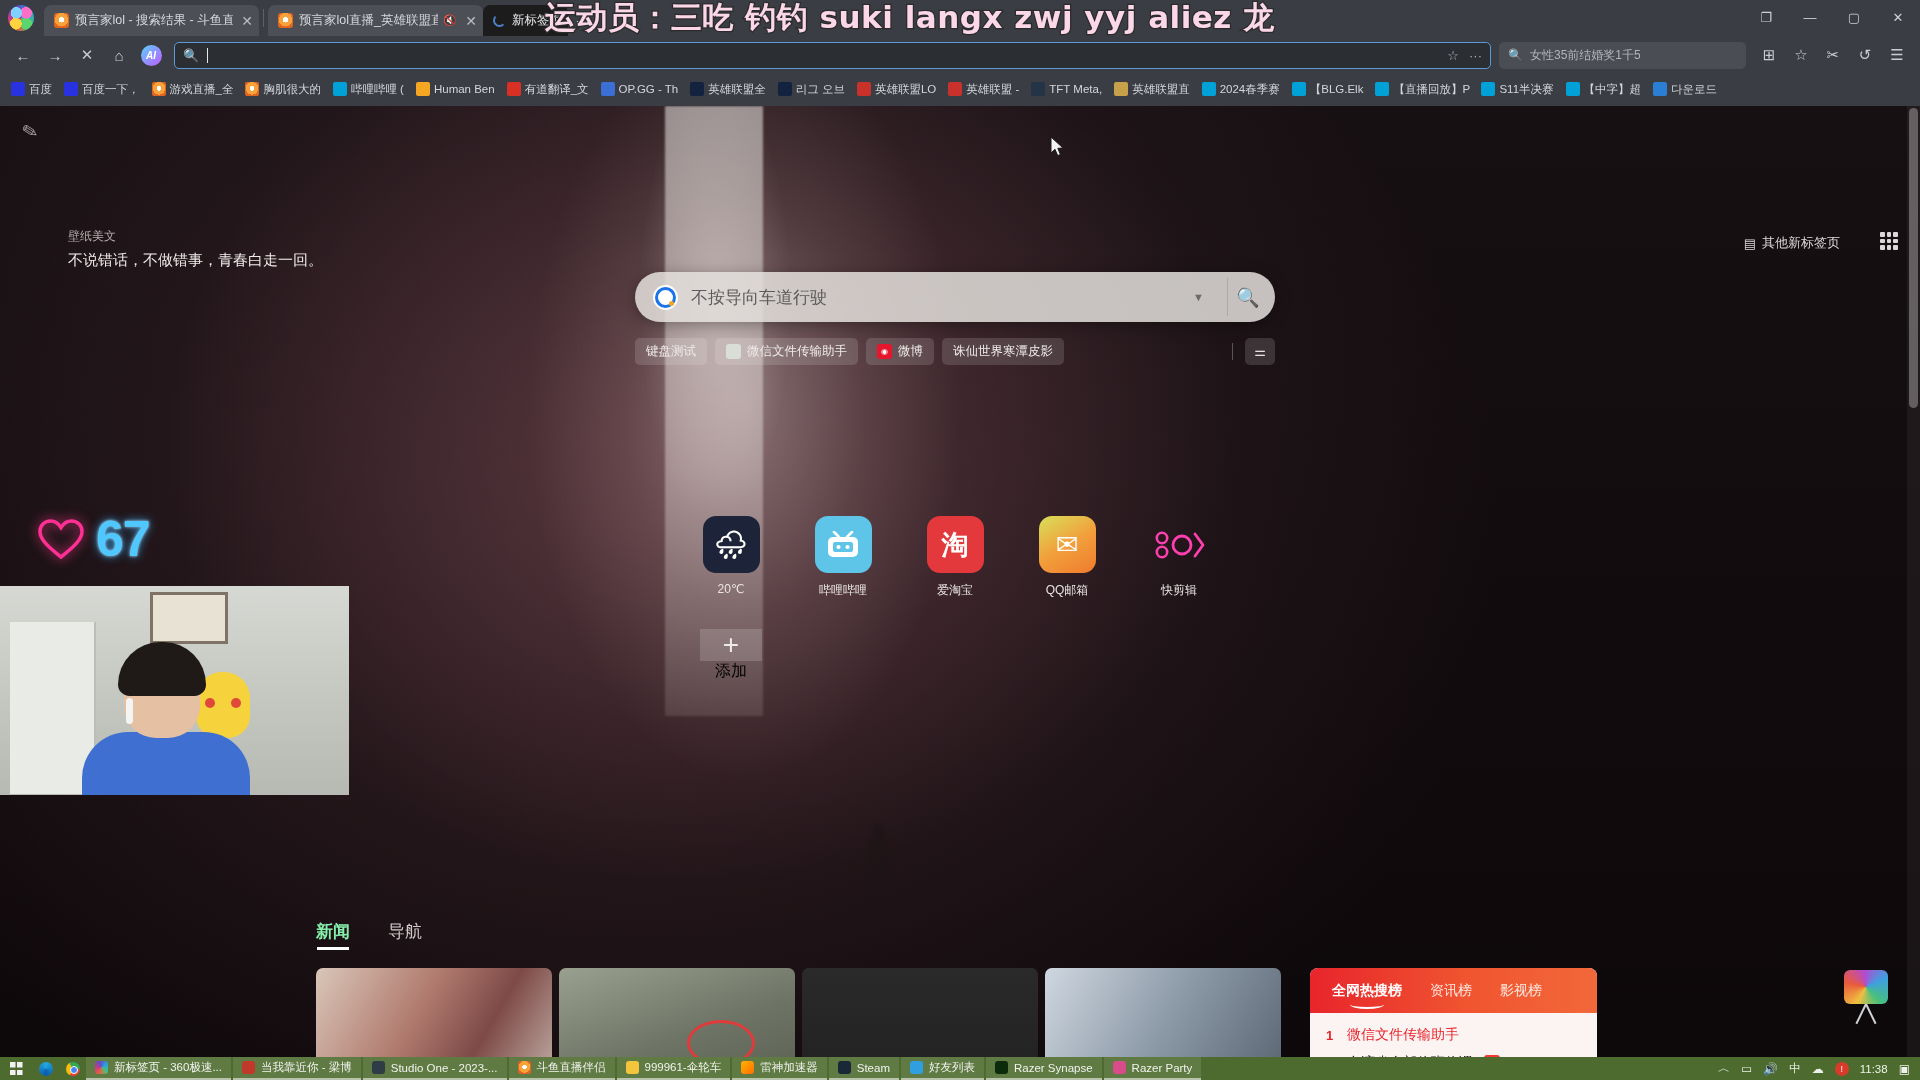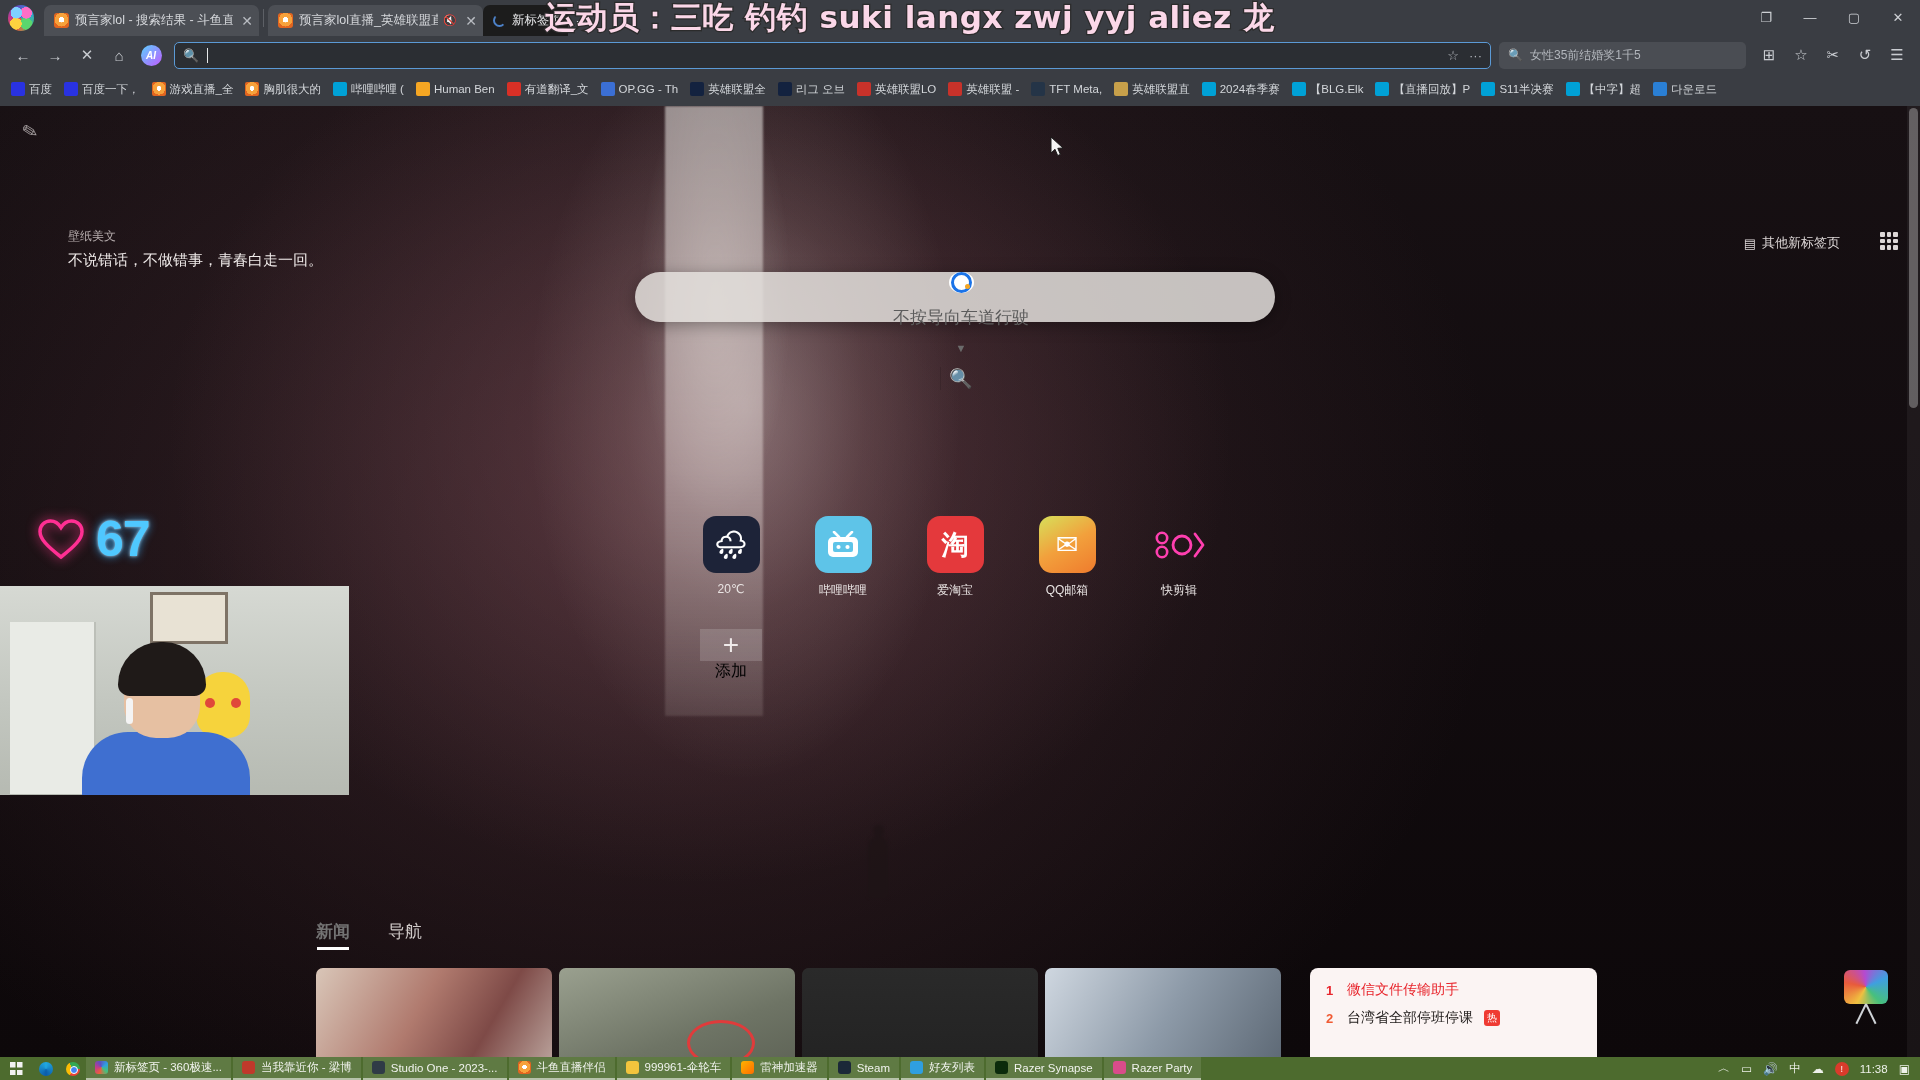--- a/index.html
+++ b/index.html
@@ -126,21 +126,20 @@
   .grid-btn { position: absolute; right: 22px; top: 126px; width: 18px; height: 18px;
               display: grid; grid-template-columns: repeat(3,1fr); gap: 2px; }
   .grid-btn i { background: #ddd7d7; border-radius: 1px; display: block; }
 
   
   .search-wrap { position: absolute; left: 635px; top: 166px; width: 640px; }
   .search-bar {
     height: 50px; background: rgba(226,222,219,.86); border-radius: 26px;
     display: flex; align-items: center; padding: 0 6px 0 18px; gap: 13px;
     box-shadow: 0 3px 16px rgba(0,0,0,.35);
-    flex-direction: column;
   }
   .s-logo { width: 25px; height: 25px; border-radius: 50%; background: #fff;
             display: flex; align-items: center; justify-content: center; position: relative; }
   .s-logo:before { content:""; width: 15px; height: 15px; border: 3.5px solid #1a73e8; border-radius: 50%; }
   .s-logo:after { content:""; position:absolute; right: 4px; bottom: 4px; width: 5px; height: 5px;
                   background: #f5a623; border-radius: 50%; }
   .s-ph { flex: 1; color: #5c5c5c; font-size: 17px; }
   .s-caretdown { color: #6b6b6b; font-size: 11px; padding: 0 10px; }
   .s-go { width: 42px; height: 38px; display: flex; align-items: center; justify-content: center;
           color: #4a4a4a; font-size: 19px; border-left: 1px solid rgba(0,0,0,.12); }
@@ -165,21 +164,21 @@
   .ic-bili { background: #5ec4e8; }
   .ic-taobao { background: #e4393c; }
   .ic-qqmail { background: linear-gradient(150deg,#d7e05a,#f2a03c,#ef7b2d); }
   .ic-kuaijian { background: transparent; }
   .tile-add { position: absolute; left: 0; top: 113px; width: 62px; text-align: center; }
   .tile-add .ico { background: rgba(255,255,255,.16); color: #efeaea; font-size: 28px; font-weight: 300; }
 
   
   .news-tabs { position: absolute; left: 316px; top: 814px; display: flex; gap: 38px; }
   .news-tab { color: #cfc9c8; font-size: 17px; position: relative; padding-bottom: 7px; }
-  .news-tab.active { color: #737373; font-weight: 700; }
+  .news-tab.active { color: #86efac; font-weight: 700; }
   .news-tab.active:after { content:""; position:absolute; left: 1px; right: 1px; bottom: 0; height: 3px; background: #fff; }
 
   .cards { position: absolute; left: 316px; top: 862px; display: flex; gap: 7px; }
   .card { width: 236px; height: 170px; border-radius: 7px; overflow: hidden; position: relative; background: #2b2426; }
   .card .thumb { position: absolute; inset: 0; }
   .th1 { background: linear-gradient(120deg,#d9c6b8 0%, #b07a6e 38%, #7e4a47 62%, #d8cfc6 100%); }
   .th2 { background: linear-gradient(160deg,#9aa08f 0%, #6e7465 45%, #4e5247 100%); }
   .th3 { background: linear-gradient(180deg,#2a2a2a 0%, #1d1d1d 100%); }
   .th4 { background: linear-gradient(120deg,#cfd7e0 0%, #8d9aa8 45%, #4f5a66 100%); }
   .th2:after { content:""; position:absolute; left: 128px; top: 52px; width: 62px; height: 40px;
@@ -463,20 +462,38 @@
 
     <div class="search-wrap">
       <div class="search-bar">
         <span class="s-logo"></span>
         <span class="s-ph">不按导向车道行驶</span>
         <span class="s-caretdown">▼</span>
         <span class="s-go">🔍</span>
       </div>
     </div>
 
+    <div class="chips" id="chips-row">
+        <div class="chip">
+          <span>键盘测试</span>
+        </div>
+        <div class="chip">
+          <span class="ci ci-wx"></span>
+          <span>微信文件传输助手</span>
+        </div>
+        <div class="chip">
+          <span class="ci ci-wb">◉</span>
+          <span>微博</span>
+        </div>
+        <div class="chip">
+          <span>诛仙世界寒潭皮影</span>
+        </div>
+      <span class="chip-divider"></span>
+      <span class="chip-settings">⚌</span>
+    </div>
 
     <div class="tiles" id="tiles-row">
       <div class="tile-add">
         <div class="ico">+</div>
         <div class="lbl">添加</div>
       </div>
     <div class="tile">
           <div class="ico ic-weather">🌧</div>
           <div class="lbl">20℃</div>
         </div>
@@ -526,20 +543,25 @@
         </div>
         <div class="card">
           <div class="thumb th3"></div>
         </div>
         <div class="card">
           <div class="thumb th4"></div>
         </div>
       </div>
 
     <div class="hotpanel">
+      <div class="hot-hdr" id="hot-tabs">
+          <div class="hot-tab active">全网热搜榜</div>
+          <div class="hot-tab">资讯榜</div>
+          <div class="hot-tab">影视榜</div>
+        </div>
       <div class="hot-list" id="hot-list">
           <div class="hot-row r1">
             <span class="n">1</span>
             <span class="t">微信文件传输助手</span>
           </div>
           <div class="hot-row r2">
             <span class="n">2</span>
             <span class="t">台湾省全部停班停课</span>
             <span class="hot-badge">热</span>
           </div>

